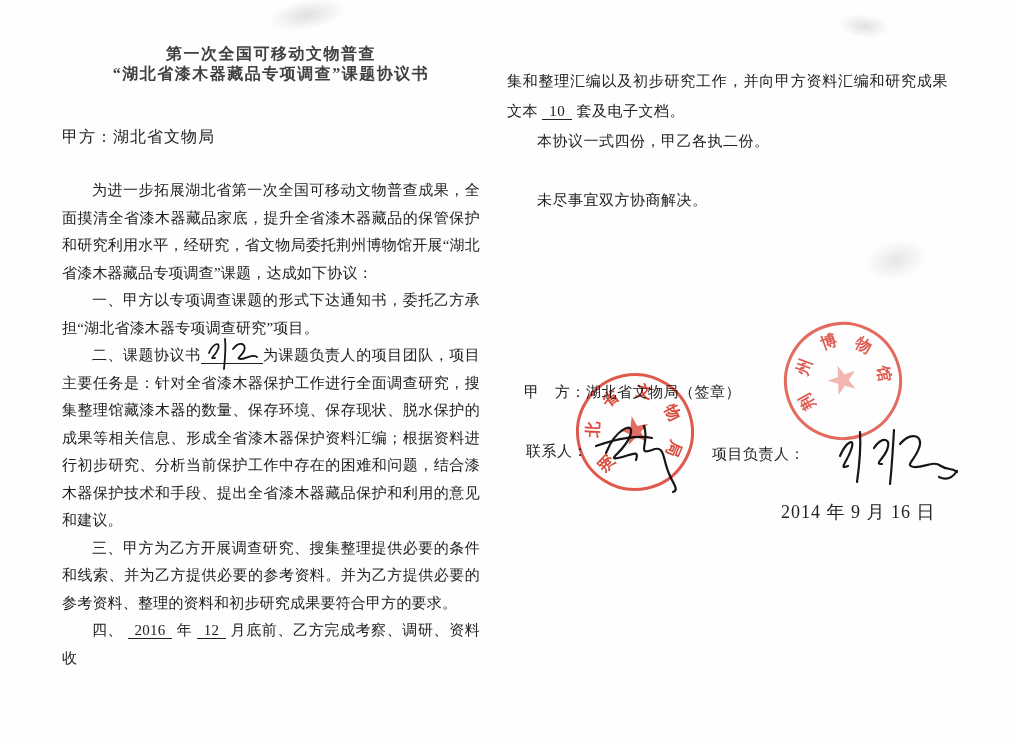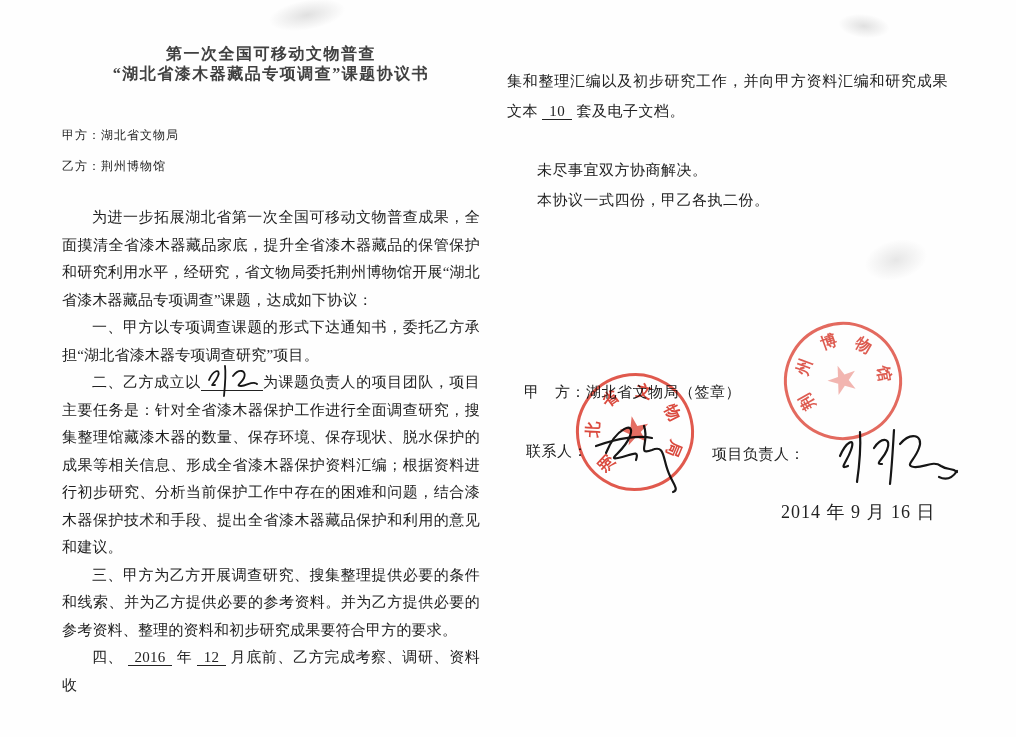--- a/index.html
+++ b/index.html
@@ -13,21 +13,21 @@
   }
   .scan{position:absolute;inset:0;background:#fefefe;}
 
   
   .page-left{position:absolute;left:62px;top:44px;width:418px;}
   .title-line{
     text-align:center;font-size:16px;font-weight:bold;
     letter-spacing:1.5px;line-height:20px;color:#404040;
   }
   .title-line.second{}
-  .party-line{font-size:12px;margin-top:43px;letter-spacing:1px;color:#222;}
+  .party-line{font-size:16px;margin-top:43px;letter-spacing:1px;color:#222;}
   .party-line + .party-line{margin-top:14px;}
   .body-block{margin-top:29px;}
   .para{
     margin:0;text-indent:2em;text-align:justify;
     font-size:15px;line-height:27.5px;color:#222;
     letter-spacing:0.2px;
   }
   .u{
     border-bottom:1px solid #222;
     padding:0 7px;
@@ -101,27 +101,26 @@
 
   <div class="smudge smudge-1"></div>
   <div class="smudge smudge-2"></div>
   <div class="smudge smudge-3"></div>
 
   <div class="page-left">
     <div class="title-line">第一次全国可移动文物普查</div>
     <div class="title-line second">“湖北省漆木器藏品专项调查”课题协议书</div>
 
     <div class="party-line">甲方：湖北省文物局</div>
-    <div class="party-line">乙方：荆州博物馆</div>
 
     <div class="body-block">
       <p class="para">为进一步拓展湖北省第一次全国可移动文物普查成果，全面摸清全省漆木器藏品家底，提升全省漆木器藏品的保管保护和研究利用水平，经研究，省文物局委托荆州博物馆开展“湖北省漆木器藏品专项调查”课题，达成如下协议：</p>
       <p class="para">一、甲方以专项调查课题的形式下达通知书，委托乙方承担“湖北省漆木器专项调查研究”项目。</p>
       <p class="para">
-        <span>二、乙方成立以</span><span class="hw-slot"><svg width="58" height="26" viewBox="0 0 58 26">
+        <span>二、课题协议书</span><span class="hw-slot"><svg width="58" height="26" viewBox="0 0 58 26">
               <path d="M6 16 C10 6 18 4 15 12 C12 20 5 22 12 21"></path>
               <path d="M22 2 C23 10 22 22 21 32"></path>
               <path d="M30 12 C36 4 44 6 41 14 C38 20 32 22 38 22 C44 22 50 16 54 20"></path>
             </svg></span><span>为课题负责人的项目团队，项目主要任务是：针对全省漆木器保护工作进行全面调查研究，搜集整理馆藏漆木器的数量、保存环境、保存现状、脱水保护的成果等相关信息、形成全省漆木器保护资料汇编；根据资料进行初步研究、分析当前保护工作中存在的困难和问题，结合漆木器保护技术和手段、提出全省漆木器藏品保护和利用的意见和建议。</span>
       </p>
       <p class="para">三、甲方为乙方开展调查研究、搜集整理提供必要的条件和线索、并为乙方提供必要的参考资料。并为乙方提供必要的参考资料、整理的资料和初步研究成果要符合甲方的要求。</p>
       <p class="para">
         <span>四、</span>
         <span class="u">2016</span>
         <span>年</span>
@@ -130,22 +129,22 @@
       </p>
     </div>
   </div>
 
   <div class="page-right">
     <p class="para noindent">
       <span>集和整理汇编以及初步研究工作，并向甲方资料汇编和研究成果文本</span>
       <span class="u">10</span>
       <span>套及电子文档。</span>
     </p>
+    <p class="para">本协议一式四份，甲乙各执二份。</p>
     <p class="para note">未尽事宜双方协商解决。</p>
-    <p class="para">本协议一式四份，甲乙各执二份。</p>
   </div>
 
   <div class="sign-line sign-a">甲　方：湖北省文物局（签章）</div>
   <div class="sign-line contact-row">联系人：</div>
   <div class="sign-line leader-row">项目负责人：</div>
   <div class="sign-line date-line">2014 年 9 月 16 日</div>
 
   <div class="seal seal-a">
     <span class="seal-star">★</span>
   <span class="seal-char" style="left: 22.4148px; top: 79.5166px; transform: translate(-50%, -50%) rotate(-125deg);">湖</span>

